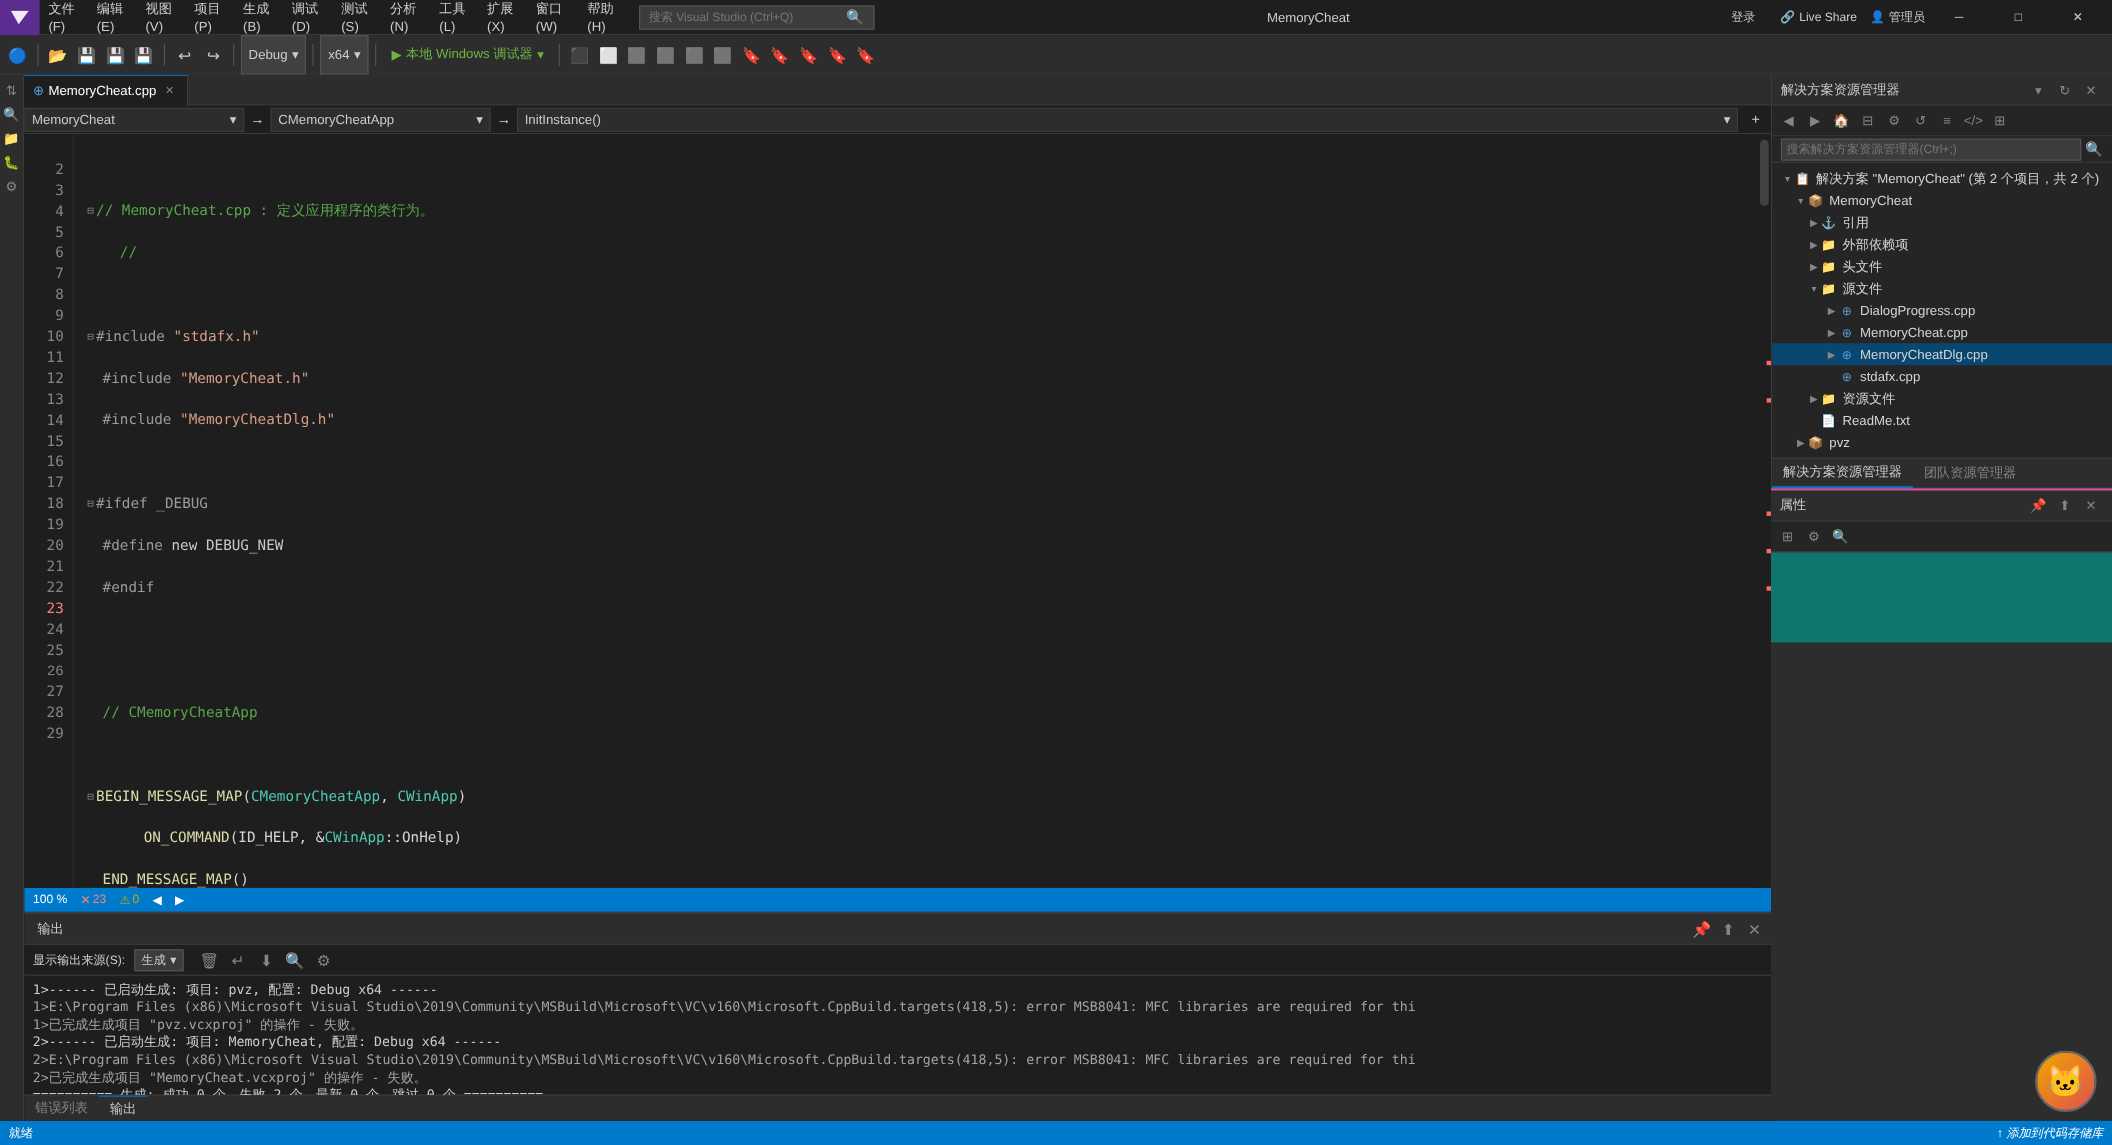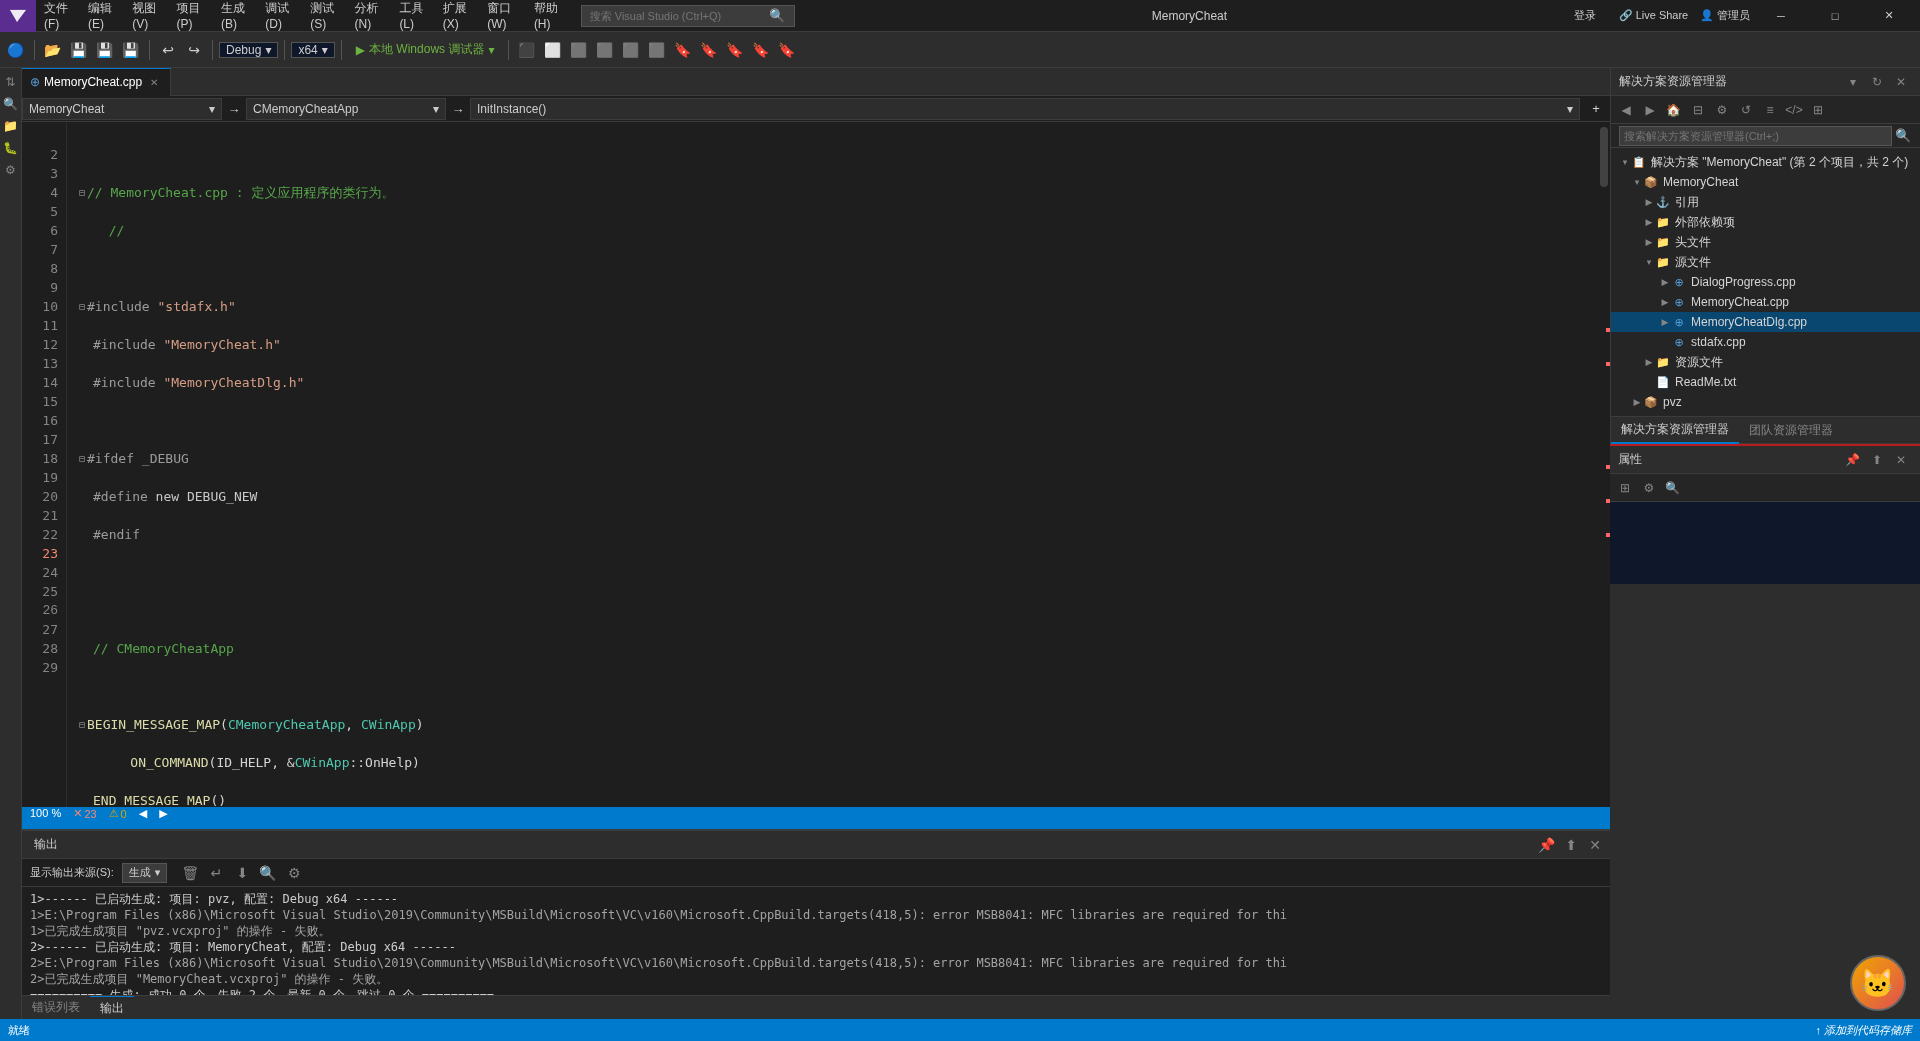--- a/index.html
+++ b/index.html
@@ -112,23 +112,23 @@
       justify-content: center;
       cursor: pointer;
       border-radius: 2px;
       color: #ccc;
       font-size: 14px;
     }
     .toolbar-btn.disabled { opacity: 0.4; cursor: default; }
     .config-dropdown {
       display: flex;
       align-items: center;
-      background: #0f172a;
+      background: #404040;
       border: 1px solid #555;
-      height: 16px;
+      height: 36px;
       padding: 0 6px;
       cursor: pointer;
       font-size: 12px;
       color: #ccc;
       gap: 4px;
     }
     .run-btn {
       display: flex;
       align-items: center;
       gap: 4px;
@@ -272,21 +272,21 @@
       width: 10px;
       background: #1e1e1e;
       position: relative;
     }
 
     
     #editor-status {
       height: 22px;
       background: #007acc;
       display: flex;
-      align-items: flex-start;
+      align-items: center;
       padding: 0 8px;
       gap: 12px;
       font-size: 11px;
       color: white;
     }
     .status-error { color: #f48771; display: flex; align-items: center; gap: 2px; }
     .status-warning { color: #cca700; display: flex; align-items: center; gap: 2px; }
 
     
     #output-panel {
@@ -480,22 +480,22 @@
       display: inline-flex;
       align-items: center;
       justify-content: center;
       margin-right: 4px;
       font-size: 11px;
     }
 
     
     #properties-panel {
       height: 140px;
-      background: #0f172a;
-      border-top: 2px solid #b91c1c;
+      background: #0f766e;
+      border-top: 2px solid #ec4899;
       text-align: right;
     }
     #prop-header {
       height: 28px;
       background: #2d2d2d;
       display: flex;
       align-items: center;
       padding: 0 8px;
       font-size: 12px;
       color: #ccc;

